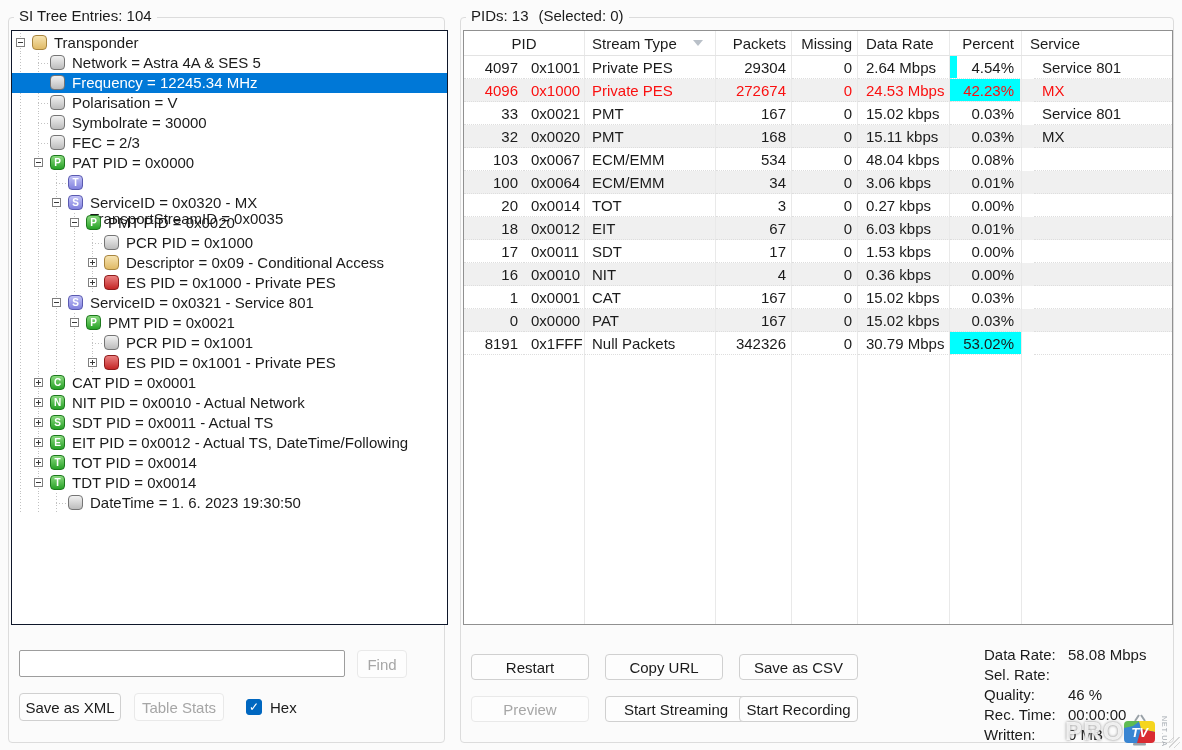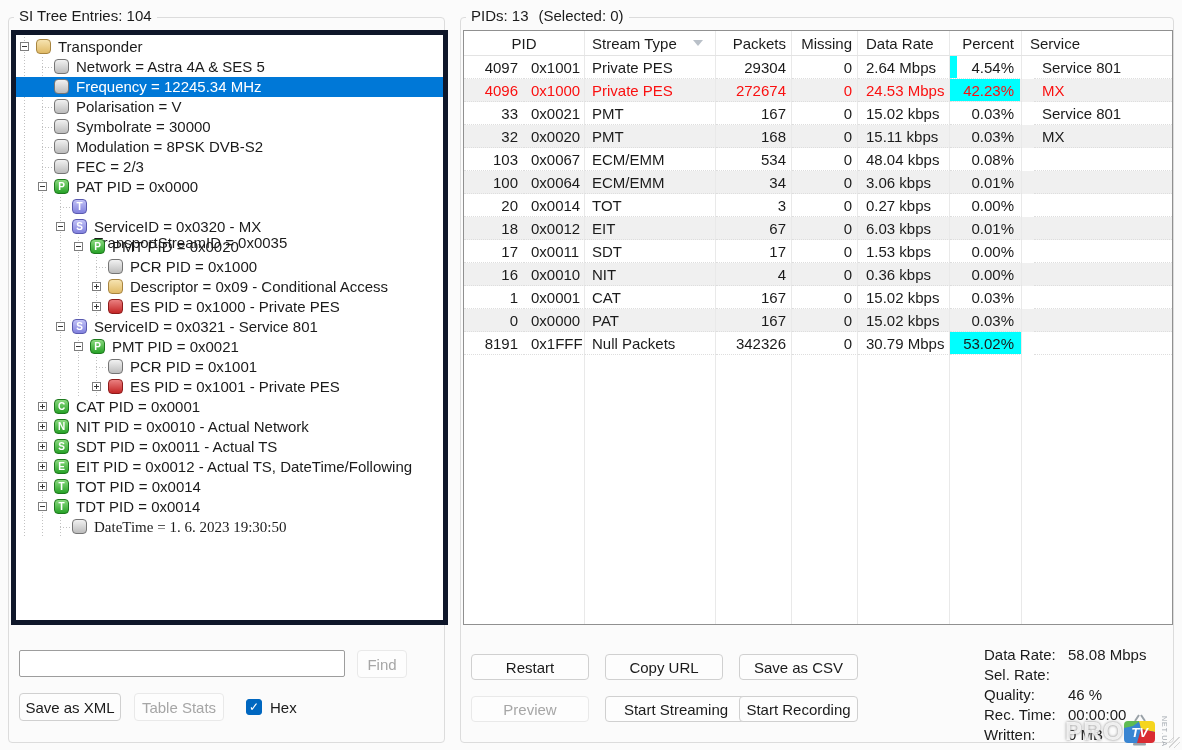--- a/index.html
+++ b/index.html
@@ -10,21 +10,21 @@
   }
   .groupbox { position:absolute; border:1px solid #dcdcdc; border-radius:4px; }
   #gb-left  { left:8px;   top:17px; width:437px; height:726px; }
   #gb-right { left:460px; top:17px; width:714px; height:726px; }
   .gb-label { position:absolute; top:-11px; left:5px; background:#fbfbfb; padding:0 5px;
               font-size:15px; white-space:pre; }
   .gb-label2 { margin-left:10px; }
 
   
   .tree-box { position:absolute; left:2px; top:12px; width:437px; height:595px;
-              background:#fff; border:5px solid #0f172a; overflow:hidden; padding-top:2px; }
+              background:#fff; border:1px solid #0f172a; overflow:hidden; padding-top:2px; }
   .tree-row { position:relative; height:20px; line-height:20px; white-space:pre; }
   .tree-row.selected { background:#0078d7; color:#fff; }
   .vline { position:absolute; top:0; bottom:0; width:1px;
            background-image:repeating-linear-gradient(to bottom,#c2c2c2 0 1px,transparent 1px 3px); }
   .hstub { position:absolute; top:10px; height:1px; width:11px;
            background-image:repeating-linear-gradient(to right,#c2c2c2 0 1px,transparent 1px 3px); }
   .expander { position:absolute; top:5px; width:9px; height:9px; background:#fff;
               border:1px solid #7e7e7e; }
   .expander::before { content:""; position:absolute; left:1px; right:1px; top:3px; height:1px; background:#3a3a3a; }
   .expander.plus::after { content:""; position:absolute; top:1px; bottom:1px; left:3px; width:1px; background:#3a3a3a; }
@@ -100,40 +100,39 @@
 
 <div class="groupbox" id="gb-left">
   <div class="gb-label">SI Tree Entries: 104</div>
 
   <div class="tree-box">
       <div class="tree-row"><span class="vline" style="left: 8px;"></span><span class="expander" style="left: 4px;"></span><span class="node-icon ic-folder" style="left: 20px;"></span><span class="tree-label" style="left: 42px;">Transponder</span></div>
       <div class="tree-row"><span class="vline" style="left: 8px;"></span><span class="vline" style="left: 26px;"></span><span class="hstub" style="left: 26px;"></span><span class="node-icon ic-gray" style="left: 38px;"></span><span class="tree-label" style="left: 60px;">Network = Astra 4A &amp; SES 5</span></div>
       <div class="tree-row selected"><span class="node-icon ic-gray" style="left: 38px;"></span><span class="tree-label" style="left: 60px;">Frequency = 12245.34 MHz</span></div>
       <div class="tree-row"><span class="vline" style="left: 8px;"></span><span class="vline" style="left: 26px;"></span><span class="hstub" style="left: 26px;"></span><span class="node-icon ic-gray" style="left: 38px;"></span><span class="tree-label" style="left: 60px;">Polarisation = V</span></div>
       <div class="tree-row"><span class="vline" style="left: 8px;"></span><span class="vline" style="left: 26px;"></span><span class="hstub" style="left: 26px;"></span><span class="node-icon ic-gray" style="left: 38px;"></span><span class="tree-label" style="left: 60px;">Symbolrate = 30000</span></div>
-      <div class="tree-row"><span class="vline" style="left: 8px;"></span><span class="vline" style="left: 26px;"></span><span class="hstub" style="left: 26px;"></span><span class="node-icon ic-gray" style="left: 38px;"></span><span class="tree-label" style="left: 60px;">Modulation = 8PSK DVB-S2</span></div>
       <div class="tree-row"><span class="vline" style="left: 8px;"></span><span class="vline" style="left: 26px;"></span><span class="hstub" style="left: 26px;"></span><span class="node-icon ic-gray" style="left: 38px;"></span><span class="tree-label" style="left: 60px;">FEC = 2/3</span></div>
       <div class="tree-row"><span class="vline" style="left: 8px;"></span><span class="vline" style="left: 26px;"></span><span class="expander" style="left: 22px;"></span><span class="node-icon ic-green" style="left: 38px;"><span class="letter">P</span></span><span class="tree-label" style="left: 60px;">PAT PID = 0x0000</span></div>
       <div class="tree-row"><span class="vline" style="left: 8px;"></span><span class="vline" style="left: 26px;"></span><span class="vline" style="left: 44px;"></span><span class="hstub" style="left: 44px;"></span><span class="node-icon ic-periwinkle" style="left: 56px;"><span class="letter">T</span></span><span class="tree-label" style="left: 78px; margin-top: 36px;">TransportStreamID = 0x0035</span></div>
       <div class="tree-row"><span class="vline" style="left: 8px;"></span><span class="vline" style="left: 26px;"></span><span class="vline" style="left: 44px;"></span><span class="expander" style="left: 40px;"></span><span class="node-icon ic-periwinkle" style="left: 56px;"><span class="letter">S</span></span><span class="tree-label" style="left: 78px;">ServiceID = 0x0320 - MX</span></div>
       <div class="tree-row"><span class="vline" style="left: 8px;"></span><span class="vline" style="left: 26px;"></span><span class="vline" style="left: 44px;"></span><span class="vline" style="left: 62px;"></span><span class="expander" style="left: 58px;"></span><span class="node-icon ic-green" style="left: 74px;"><span class="letter">P</span></span><span class="tree-label" style="left: 96px;">PMT PID = 0x0020</span></div>
       <div class="tree-row"><span class="vline" style="left: 8px;"></span><span class="vline" style="left: 26px;"></span><span class="vline" style="left: 44px;"></span><span class="vline" style="left: 62px;"></span><span class="vline" style="left: 80px;"></span><span class="hstub" style="left: 80px;"></span><span class="node-icon ic-gray" style="left: 92px;"></span><span class="tree-label" style="left: 114px;">PCR PID = 0x1000</span></div>
       <div class="tree-row"><span class="vline" style="left: 8px;"></span><span class="vline" style="left: 26px;"></span><span class="vline" style="left: 44px;"></span><span class="vline" style="left: 62px;"></span><span class="vline" style="left: 80px;"></span><span class="expander plus" style="left: 76px;"></span><span class="node-icon ic-folder" style="left: 92px;"></span><span class="tree-label" style="left: 114px;">Descriptor = 0x09 - Conditional Access</span></div>
       <div class="tree-row"><span class="vline" style="left: 8px;"></span><span class="vline" style="left: 26px;"></span><span class="vline" style="left: 44px;"></span><span class="vline" style="left: 62px;"></span><span class="vline" style="left: 80px;"></span><span class="expander plus" style="left: 76px;"></span><span class="node-icon ic-red" style="left: 92px;"></span><span class="tree-label" style="left: 114px;">ES PID = 0x1000 - Private PES</span></div>
       <div class="tree-row"><span class="vline" style="left: 8px;"></span><span class="vline" style="left: 26px;"></span><span class="vline" style="left: 44px;"></span><span class="expander" style="left: 40px;"></span><span class="node-icon ic-periwinkle" style="left: 56px;"><span class="letter">S</span></span><span class="tree-label" style="left: 78px;">ServiceID = 0x0321 - Service 801</span></div>
       <div class="tree-row"><span class="vline" style="left: 8px;"></span><span class="vline" style="left: 26px;"></span><span class="vline" style="left: 44px;"></span><span class="vline" style="left: 62px;"></span><span class="expander" style="left: 58px;"></span><span class="node-icon ic-green" style="left: 74px;"><span class="letter">P</span></span><span class="tree-label" style="left: 96px;">PMT PID = 0x0021</span></div>
       <div class="tree-row"><span class="vline" style="left: 8px;"></span><span class="vline" style="left: 26px;"></span><span class="vline" style="left: 44px;"></span><span class="vline" style="left: 62px;"></span><span class="vline" style="left: 80px;"></span><span class="hstub" style="left: 80px;"></span><span class="node-icon ic-gray" style="left: 92px;"></span><span class="tree-label" style="left: 114px;">PCR PID = 0x1001</span></div>
       <div class="tree-row"><span class="vline" style="left: 8px;"></span><span class="vline" style="left: 26px;"></span><span class="vline" style="left: 44px;"></span><span class="vline" style="left: 62px;"></span><span class="vline" style="left: 80px;"></span><span class="expander plus" style="left: 76px;"></span><span class="node-icon ic-red" style="left: 92px;"></span><span class="tree-label" style="left: 114px;">ES PID = 0x1001 - Private PES</span></div>
       <div class="tree-row"><span class="vline" style="left: 8px;"></span><span class="vline" style="left: 26px;"></span><span class="expander plus" style="left: 22px;"></span><span class="node-icon ic-green" style="left: 38px;"><span class="letter">C</span></span><span class="tree-label" style="left: 60px;">CAT PID = 0x0001</span></div>
       <div class="tree-row"><span class="vline" style="left: 8px;"></span><span class="vline" style="left: 26px;"></span><span class="expander plus" style="left: 22px;"></span><span class="node-icon ic-green" style="left: 38px;"><span class="letter">N</span></span><span class="tree-label" style="left: 60px;">NIT PID = 0x0010 - Actual Network</span></div>
       <div class="tree-row"><span class="vline" style="left: 8px;"></span><span class="vline" style="left: 26px;"></span><span class="expander plus" style="left: 22px;"></span><span class="node-icon ic-green" style="left: 38px;"><span class="letter">S</span></span><span class="tree-label" style="left: 60px;">SDT PID = 0x0011 - Actual TS</span></div>
       <div class="tree-row"><span class="vline" style="left: 8px;"></span><span class="vline" style="left: 26px;"></span><span class="expander plus" style="left: 22px;"></span><span class="node-icon ic-green" style="left: 38px;"><span class="letter">E</span></span><span class="tree-label" style="left: 60px;">EIT PID = 0x0012 - Actual TS, DateTime/Following</span></div>
       <div class="tree-row"><span class="vline" style="left: 8px;"></span><span class="vline" style="left: 26px;"></span><span class="expander plus" style="left: 22px;"></span><span class="node-icon ic-green" style="left: 38px;"><span class="letter">T</span></span><span class="tree-label" style="left: 60px;">TOT PID = 0x0014</span></div>
       <div class="tree-row"><span class="vline" style="left: 8px;"></span><span class="vline" style="left: 26px;"></span><span class="expander" style="left: 22px;"></span><span class="node-icon ic-green" style="left: 38px;"><span class="letter">T</span></span><span class="tree-label" style="left: 60px;">TDT PID = 0x0014</span></div>
-      <div class="tree-row"><span class="vline" style="left: 8px;"></span><span class="vline" style="left: 26px;"></span><span class="vline" style="left: 44px;"></span><span class="hstub" style="left: 44px;"></span><span class="node-icon ic-gray" style="left: 56px;"></span><span class="tree-label" style="left: 78px; font-family: Liberation Serif, serif;">DateTime = 1. 6. 2023 19:30:50</span></div>
+      <div class="tree-row"><span class="vline" style="left: 8px;"></span><span class="vline" style="left: 26px;"></span><span class="vline" style="left: 44px;"></span><span class="hstub" style="left: 44px;"></span><span class="node-icon ic-gray" style="left: 56px;"></span><span class="tree-label" style="left: 78px;">DateTime = 1. 6. 2023 19:30:50</span></div>
     </div>
 
   <input class="find-input" type="text" placeholder="" style="">
   <button class="btn disabled" style="left:348px;top:632px;width:50px;">Find</button>
 
   <button class="btn" style="left:10px;top:675px;width:102px;">Save as XML</button>
   <button class="btn disabled" style="left:125px;top:675px;width:90px;">Table Stats</button>
 
   <div class="check-group">
     <span class="checkbox">✓</span>

